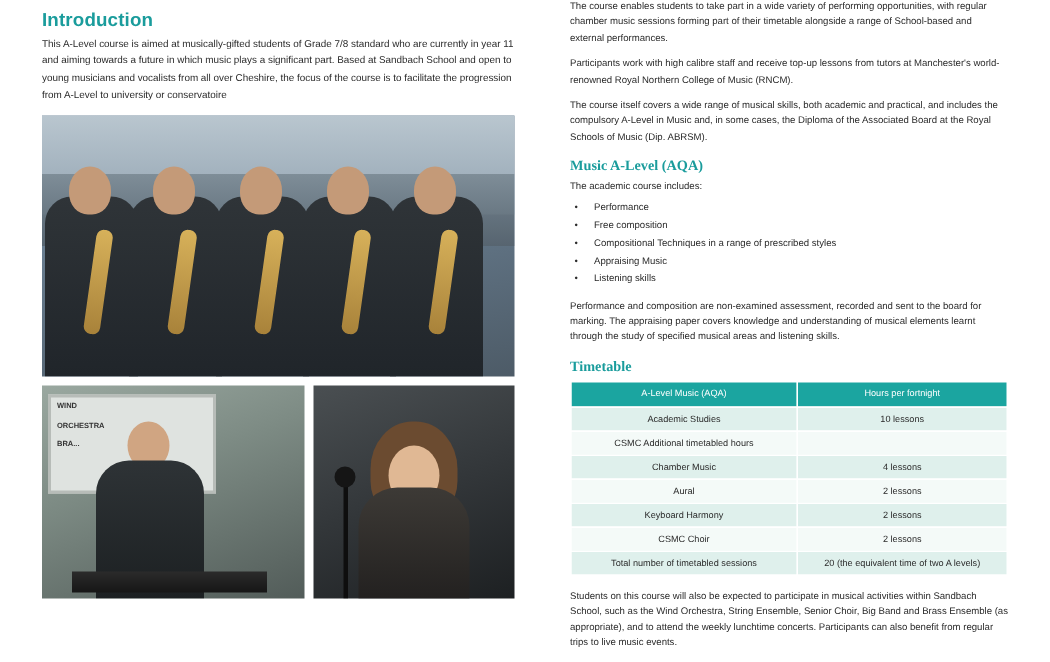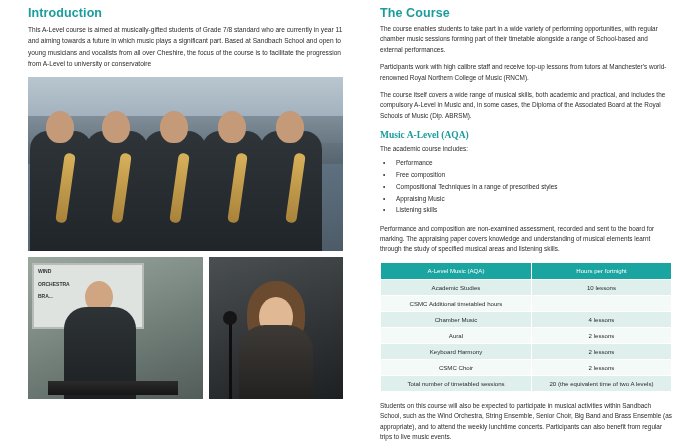--- a/index.html
+++ b/index.html
@@ -323,39 +323,39 @@
         <div class="singer-hair"></div>
         <div class="singer-face"></div>
         <div class="singer-body"></div>
         <div class="mic-stand"></div>
         <div class="mic-head"></div>
       </div>
     </div>
   </div>
 
   <div class="col-right">
-    <h2 class="section-title">The Course</h2>
 
     <p class="body-text">The course enables students to take part in a wide variety of performing opportunities, with regular chamber music sessions forming part of their timetable alongside a range of School-based and external performances.</p>
     <p class="body-text">Participants work with high calibre staff and receive top-up lessons from tutors at Manchester's world-renowned Royal Northern College of Music (RNCM).</p>
     <p class="body-text">The course itself covers a wide range of musical skills, both academic and practical, and includes the compulsory A-Level in Music and, in some cases, the Diploma of the Associated Board at the Royal Schools of Music (Dip. ABRSM).</p>
 
     <h3 class="sub-title">Music A-Level (AQA)</h3>
     <p class="body-text" style="margin-bottom:4px;">The academic course includes:</p>
 
     <ul class="bullets">
       <li>Performance</li>
       <li>Free composition</li>
       <li>Compositional Techniques in a range of prescribed styles</li>
       <li>Appraising Music</li>
       <li>Listening skills</li>
     </ul>
 
     <p class="body-text">Performance and composition are non-examined assessment, recorded and sent to the board for marking. The appraising paper covers knowledge and understanding of musical elements learnt through the study of specified musical areas and listening skills.</p>
 
+    <h3 class="sub-title">Timetable</h3>
 
     <table class="timetable">
       <thead>
         <tr>
           <th class="tt-col-left">A-Level Music (AQA)</th>
           <th class="tt-col-right">Hours per fortnight</th>
         </tr>
       </thead>
       <tbody>
         <tr class="shade">

